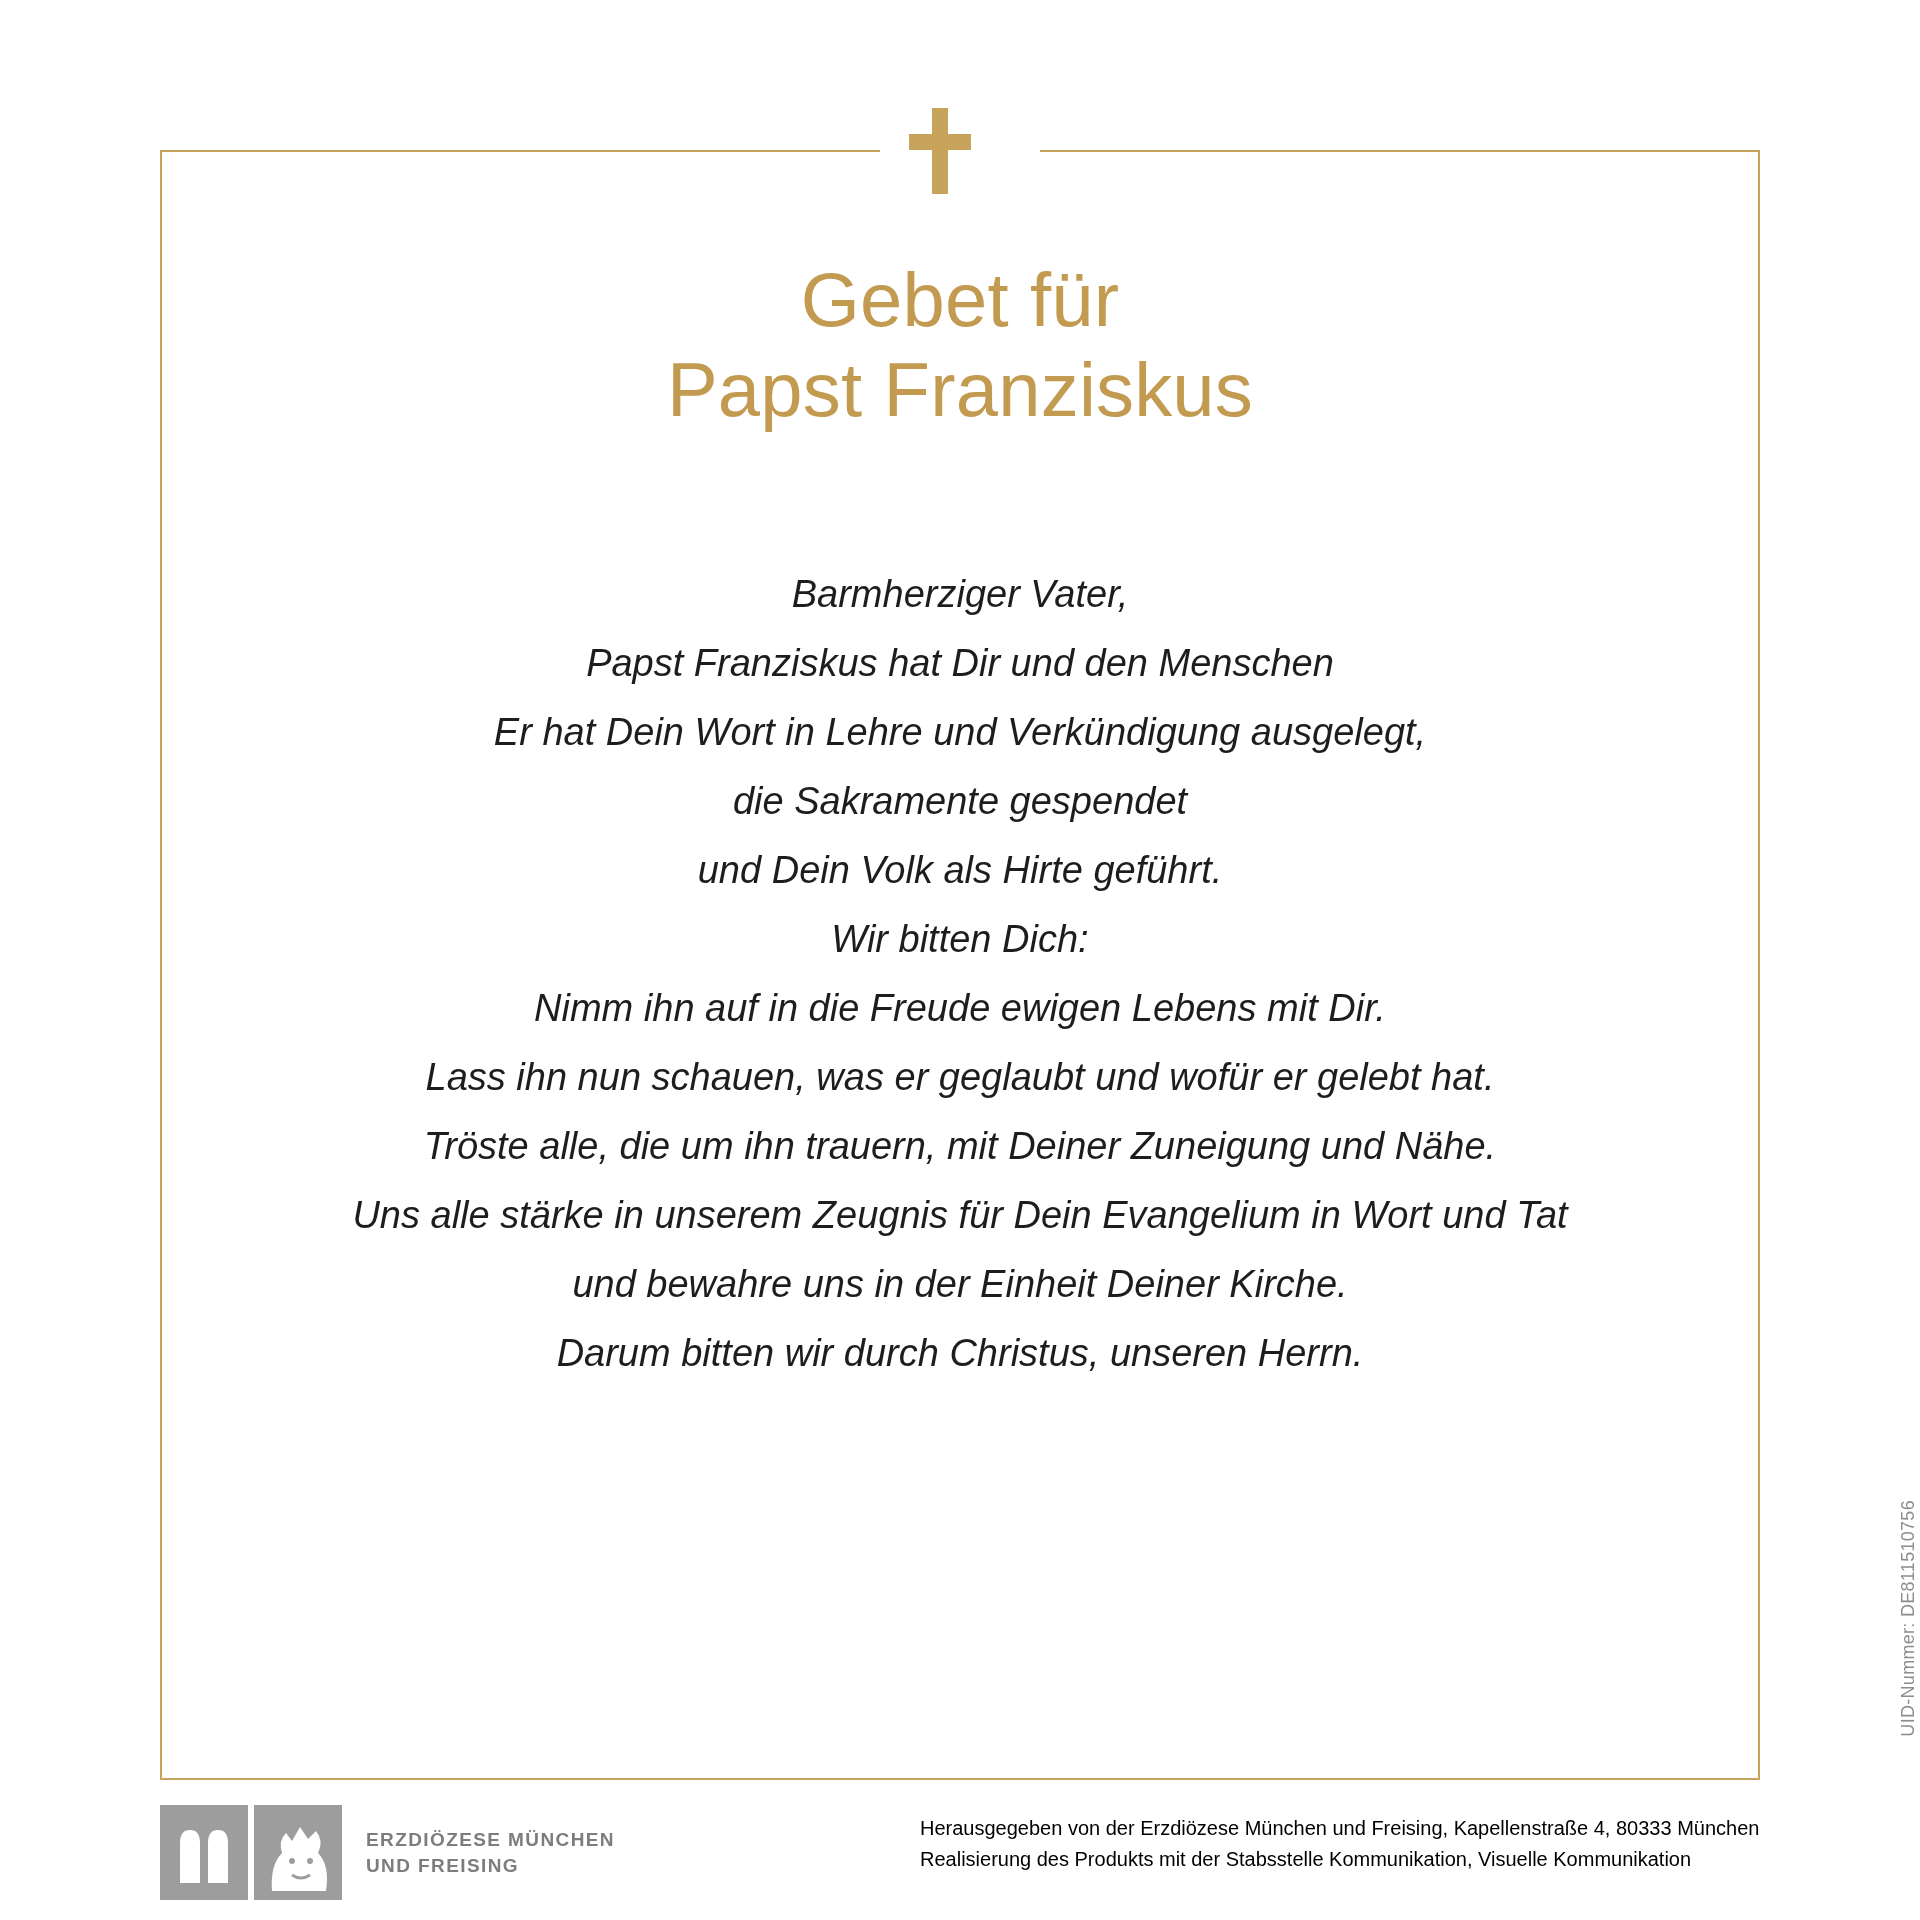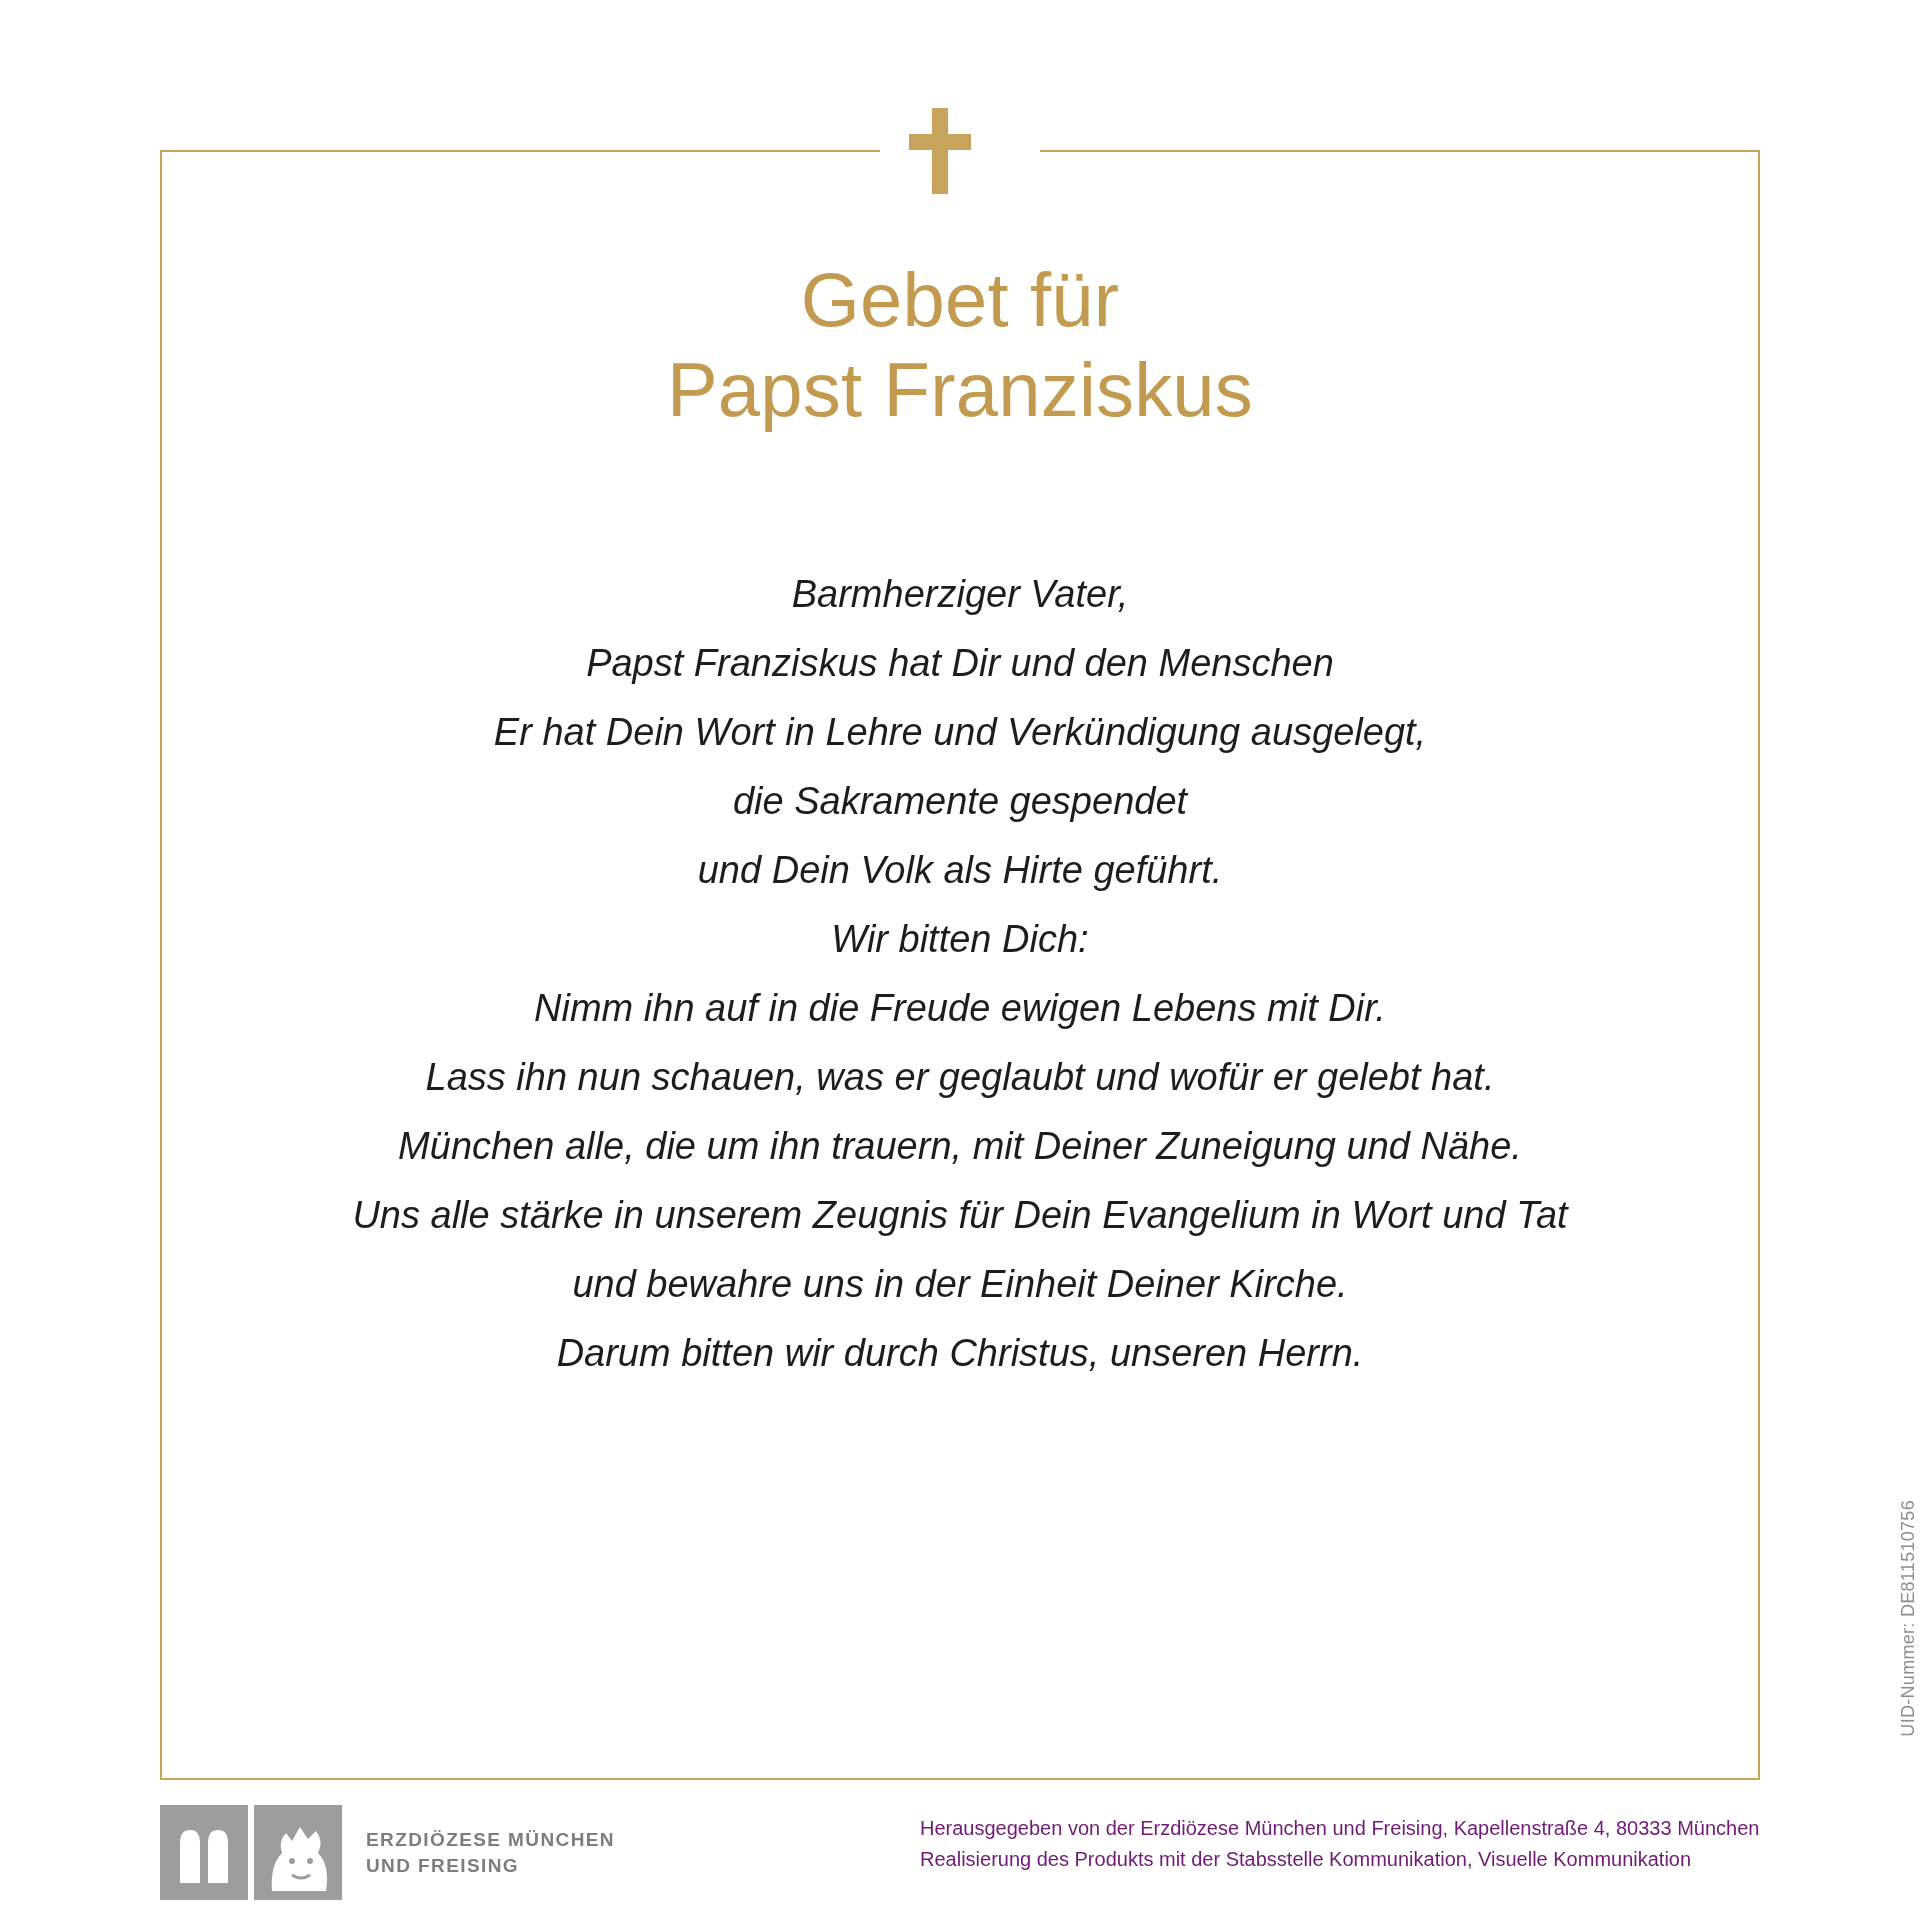--- a/index.html
+++ b/index.html
@@ -139,21 +139,21 @@
     font-size: 19px;
     line-height: 1.35;
     letter-spacing: 1.4px;
     font-weight: 700;
     text-transform: uppercase;
   }
   .imprint {
     position: absolute;
     left: 760px;
     top: 8px;
-    color: #701a75;
+    color: #000000;
     font-size: 20px;
     line-height: 1.55;
     white-space: nowrap;
   }
 </style>
 </head>
 <body>
 
 <div class="page">
 
@@ -172,21 +172,21 @@
 
   <div class="prayer">
     <span class="pline">Barmherziger Vater,</span>
     <span class="pline">Papst Franziskus hat Dir und den Menschen</span>
     <span class="pline">Er hat Dein Wort in Lehre und Verkündigung ausgelegt,</span>
     <span class="pline">die Sakramente gespendet</span>
     <span class="pline">und Dein Volk als Hirte geführt.</span>
     <span class="pline">Wir bitten Dich:</span>
     <span class="pline">Nimm ihn auf in die Freude ewigen Lebens mit Dir.</span>
     <span class="pline">Lass ihn nun schauen, was er geglaubt und wofür er gelebt hat.</span>
-    <span class="pline">München alle, die um ihn trauern, mit Deiner Zuneigung und Nähe.</span>
+    <span class="pline">Tröste alle, die um ihn trauern, mit Deiner Zuneigung und Nähe.</span>
     <span class="pline">Uns alle stärke in unserem Zeugnis für Dein Evangelium in Wort und Tat</span>
     <span class="pline">und bewahre uns in der Einheit Deiner Kirche.</span>
     <span class="pline">Darum bitten wir durch Christus, unseren Herrn.</span>
   </div>
 
   <div class="uid">UID-Nummer: DE811510756</div>
 
   <div class="footer">
     <div class="logo-wrap">
       <div class="logo-mark">

